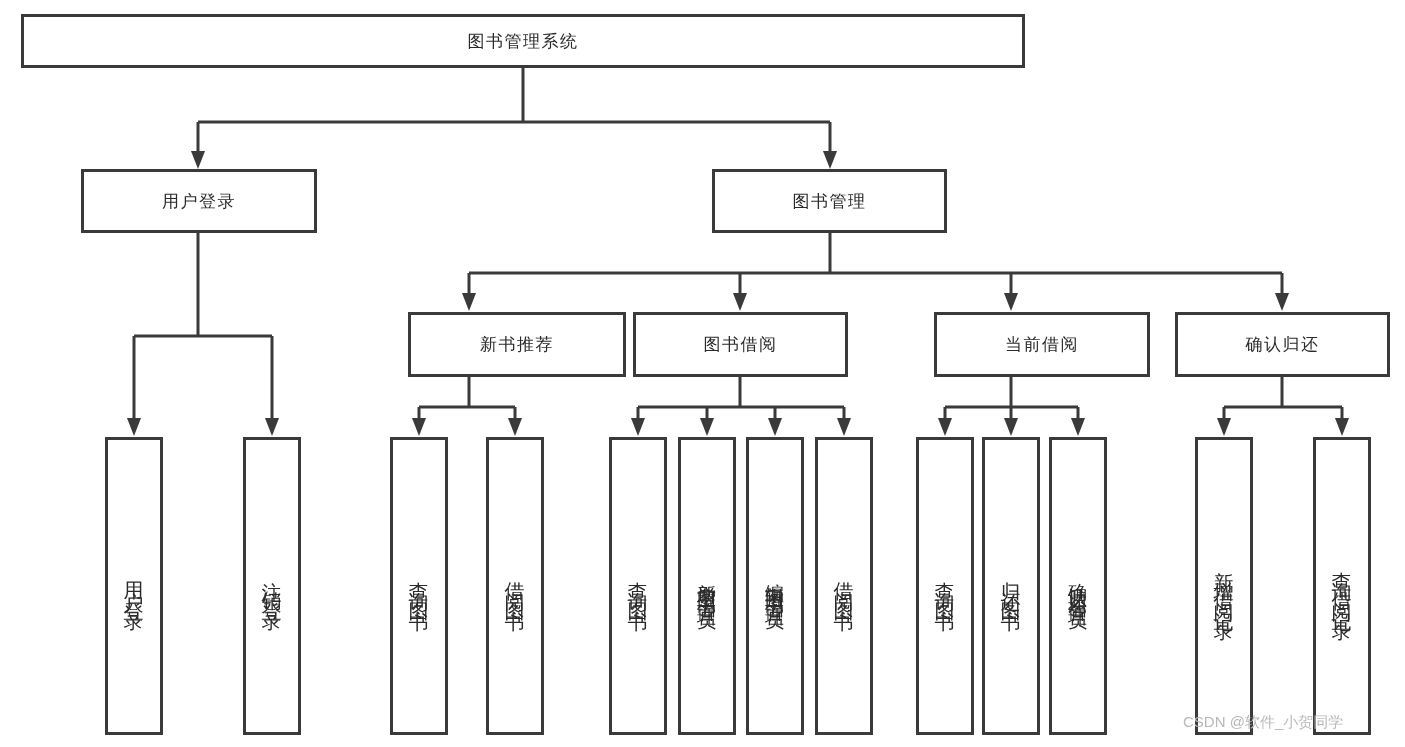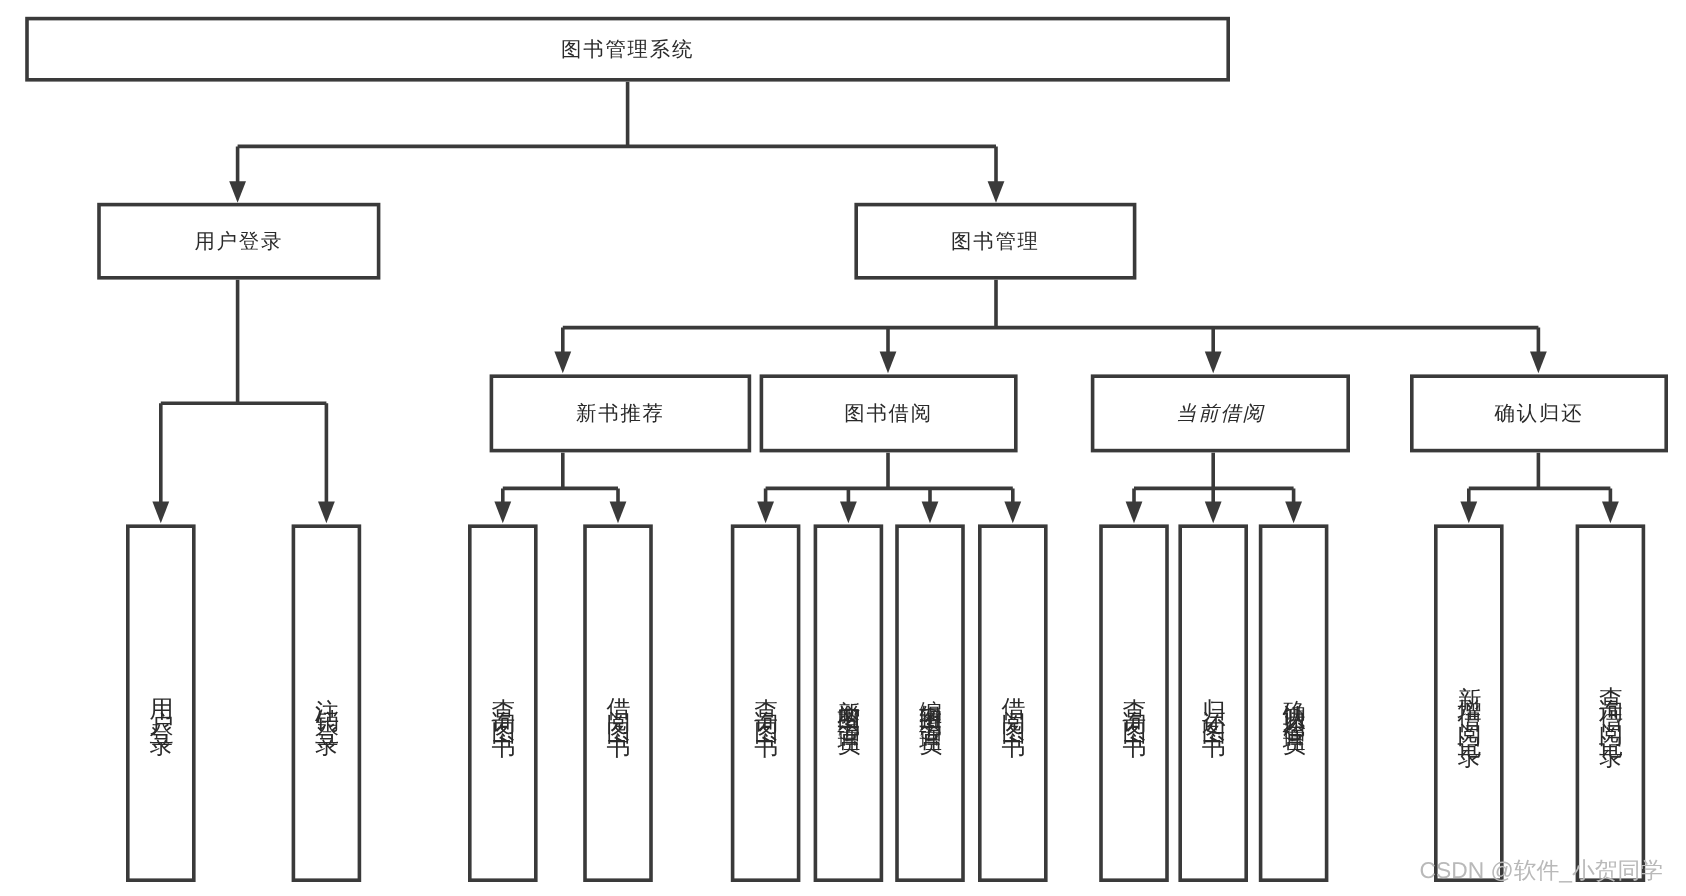--- a/index.html
+++ b/index.html
@@ -38,21 +38,21 @@
   }
   .leaf .vtext.tight {
     font-size: 19px;
     letter-spacing: 4px;
   }
   .watermark {
     position: absolute;
     left: 1183px;
     top: 713px;
     width: 220px;
-    font-size: 19px;
+    font-size: 15px;
     color: #b9b9b9;
     z-index: 5;
     white-space: nowrap;
   }
 </style>
 </head>
 <body>
 
 <div class="canvas">
 
@@ -99,21 +99,21 @@
   <div class="node hnode" style="left:712px; top:169px; width:235px; height:64px;text-align:center;">
     <span>图书管理</span>
   </div>
 
   <div class="node hnode" style="left:360px; top:312px; width:218px; height:65px;margin-left:48px;">
     <span>新书推荐</span>
   </div>
   <div class="node hnode" style="left:633px; top:312px; width:215px; height:65px;">
     <span>图书借阅</span>
   </div>
-  <div class="node hnode" style="left:909px; top:312px; width:216px; height:65px;font-style:italic;">
+  <div class="node hnode" style="left:934px; top:312px; width:216px; height:65px;">
     <span>当前借阅</span>
   </div>
   <div class="node hnode" style="left:1175px; top:312px; width:215px; height:65px;">
     <span>确认归还</span>
   </div>
 
   <div class="node leaf" style="left:105px; top:437px; width:58px; height:298px;">
     <span class="vtext">用户登录</span>
   </div>
   <div class="node leaf" style="left:243px; top:437px; width:58px; height:298px;">

